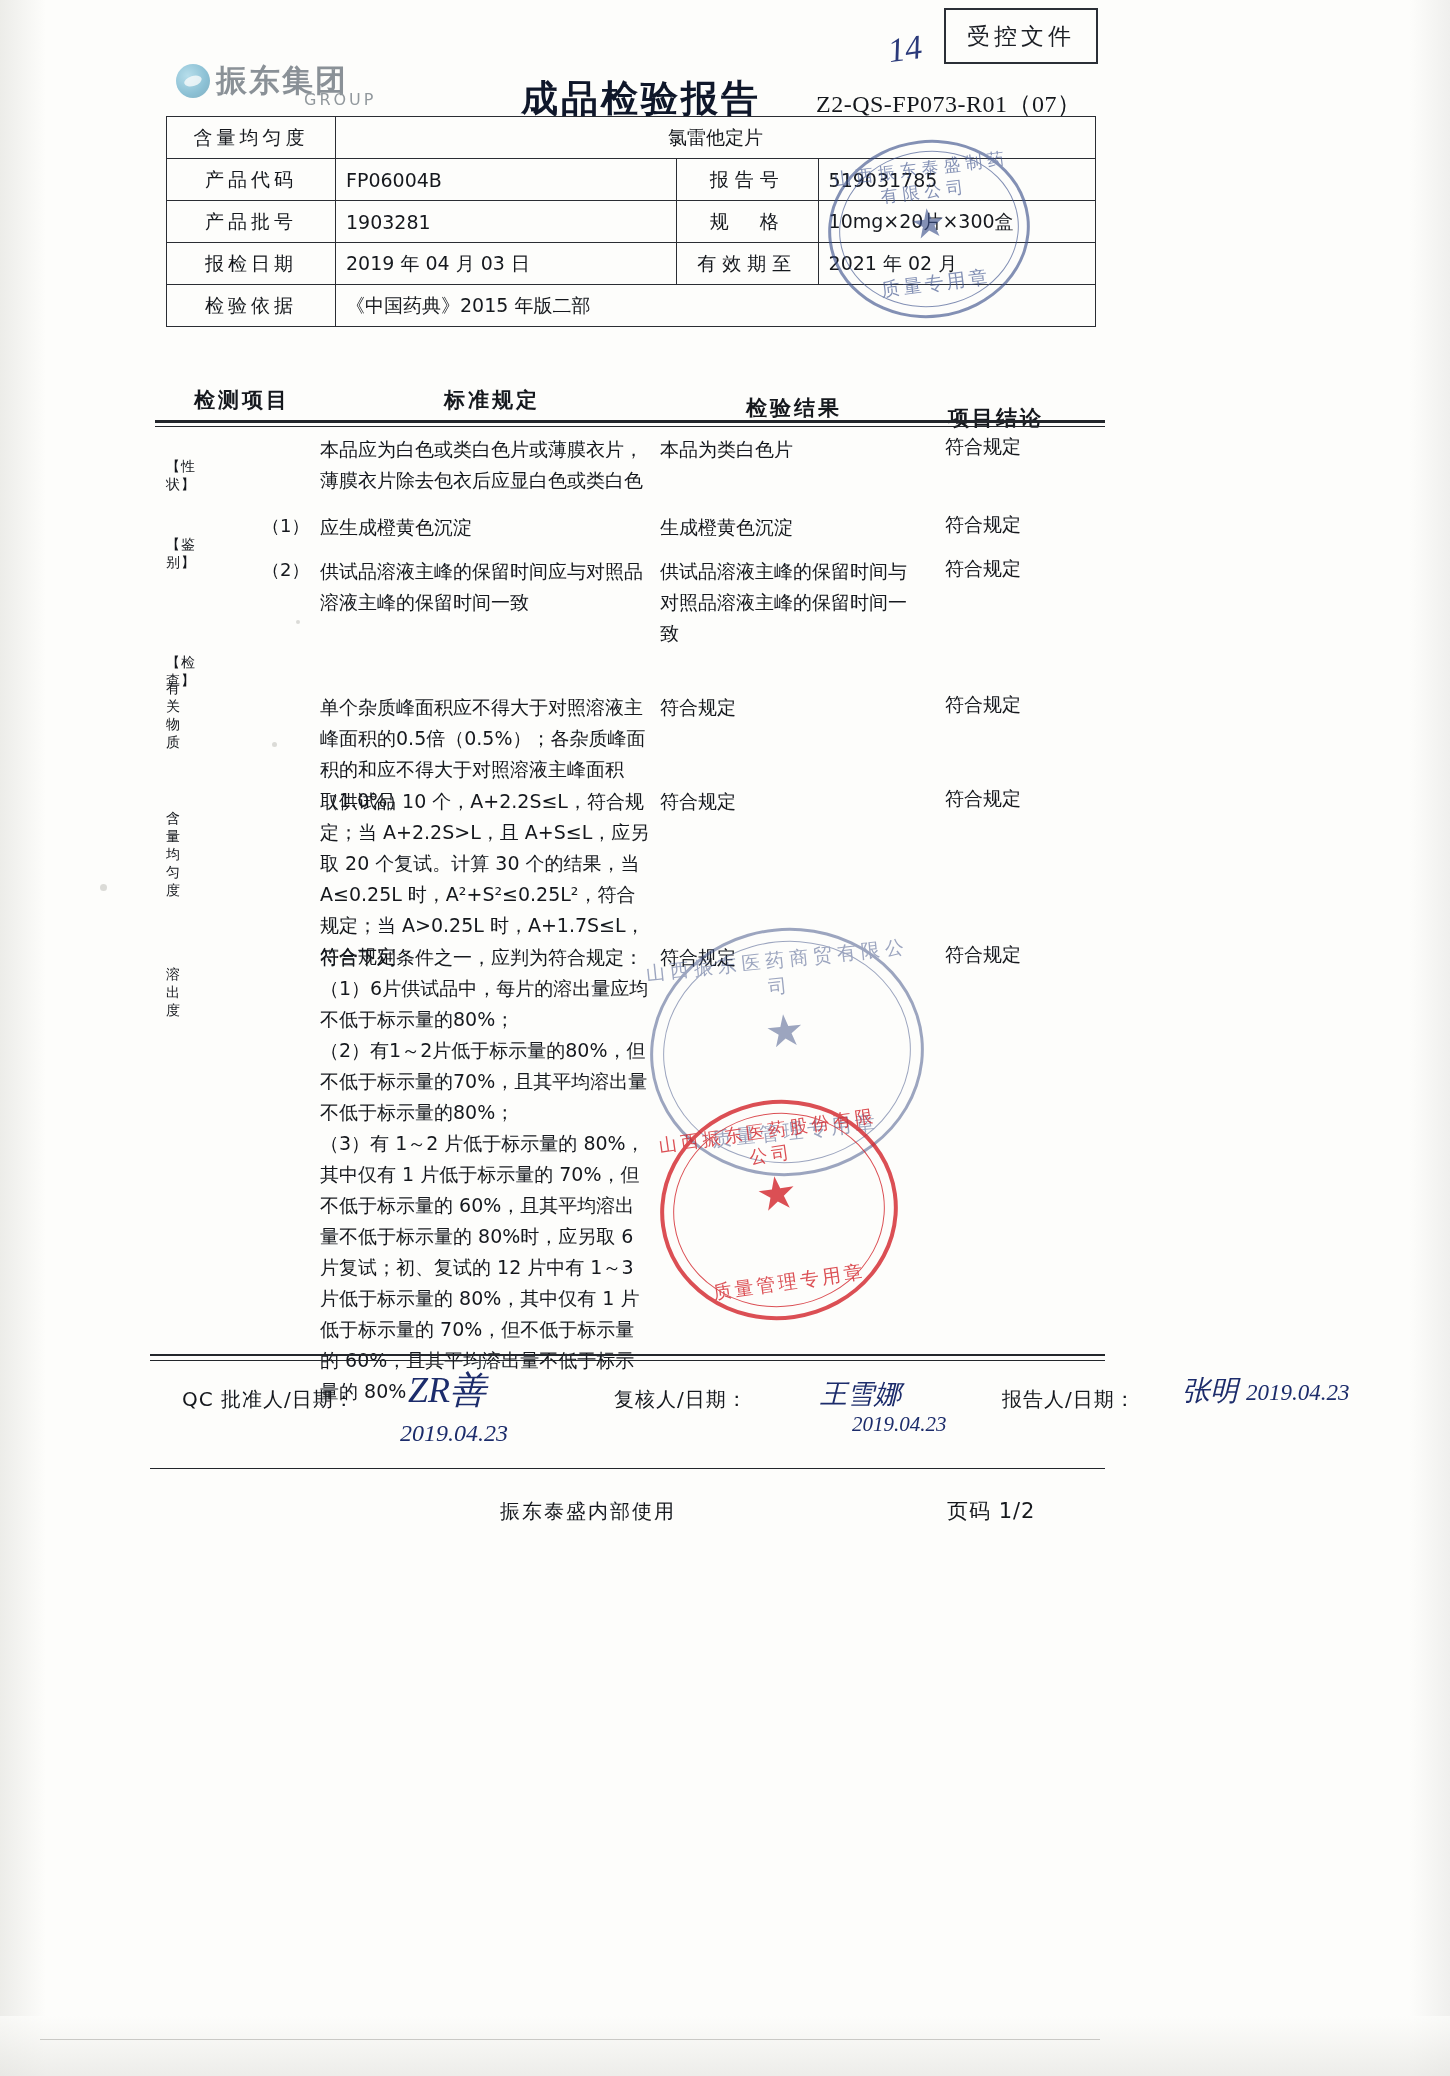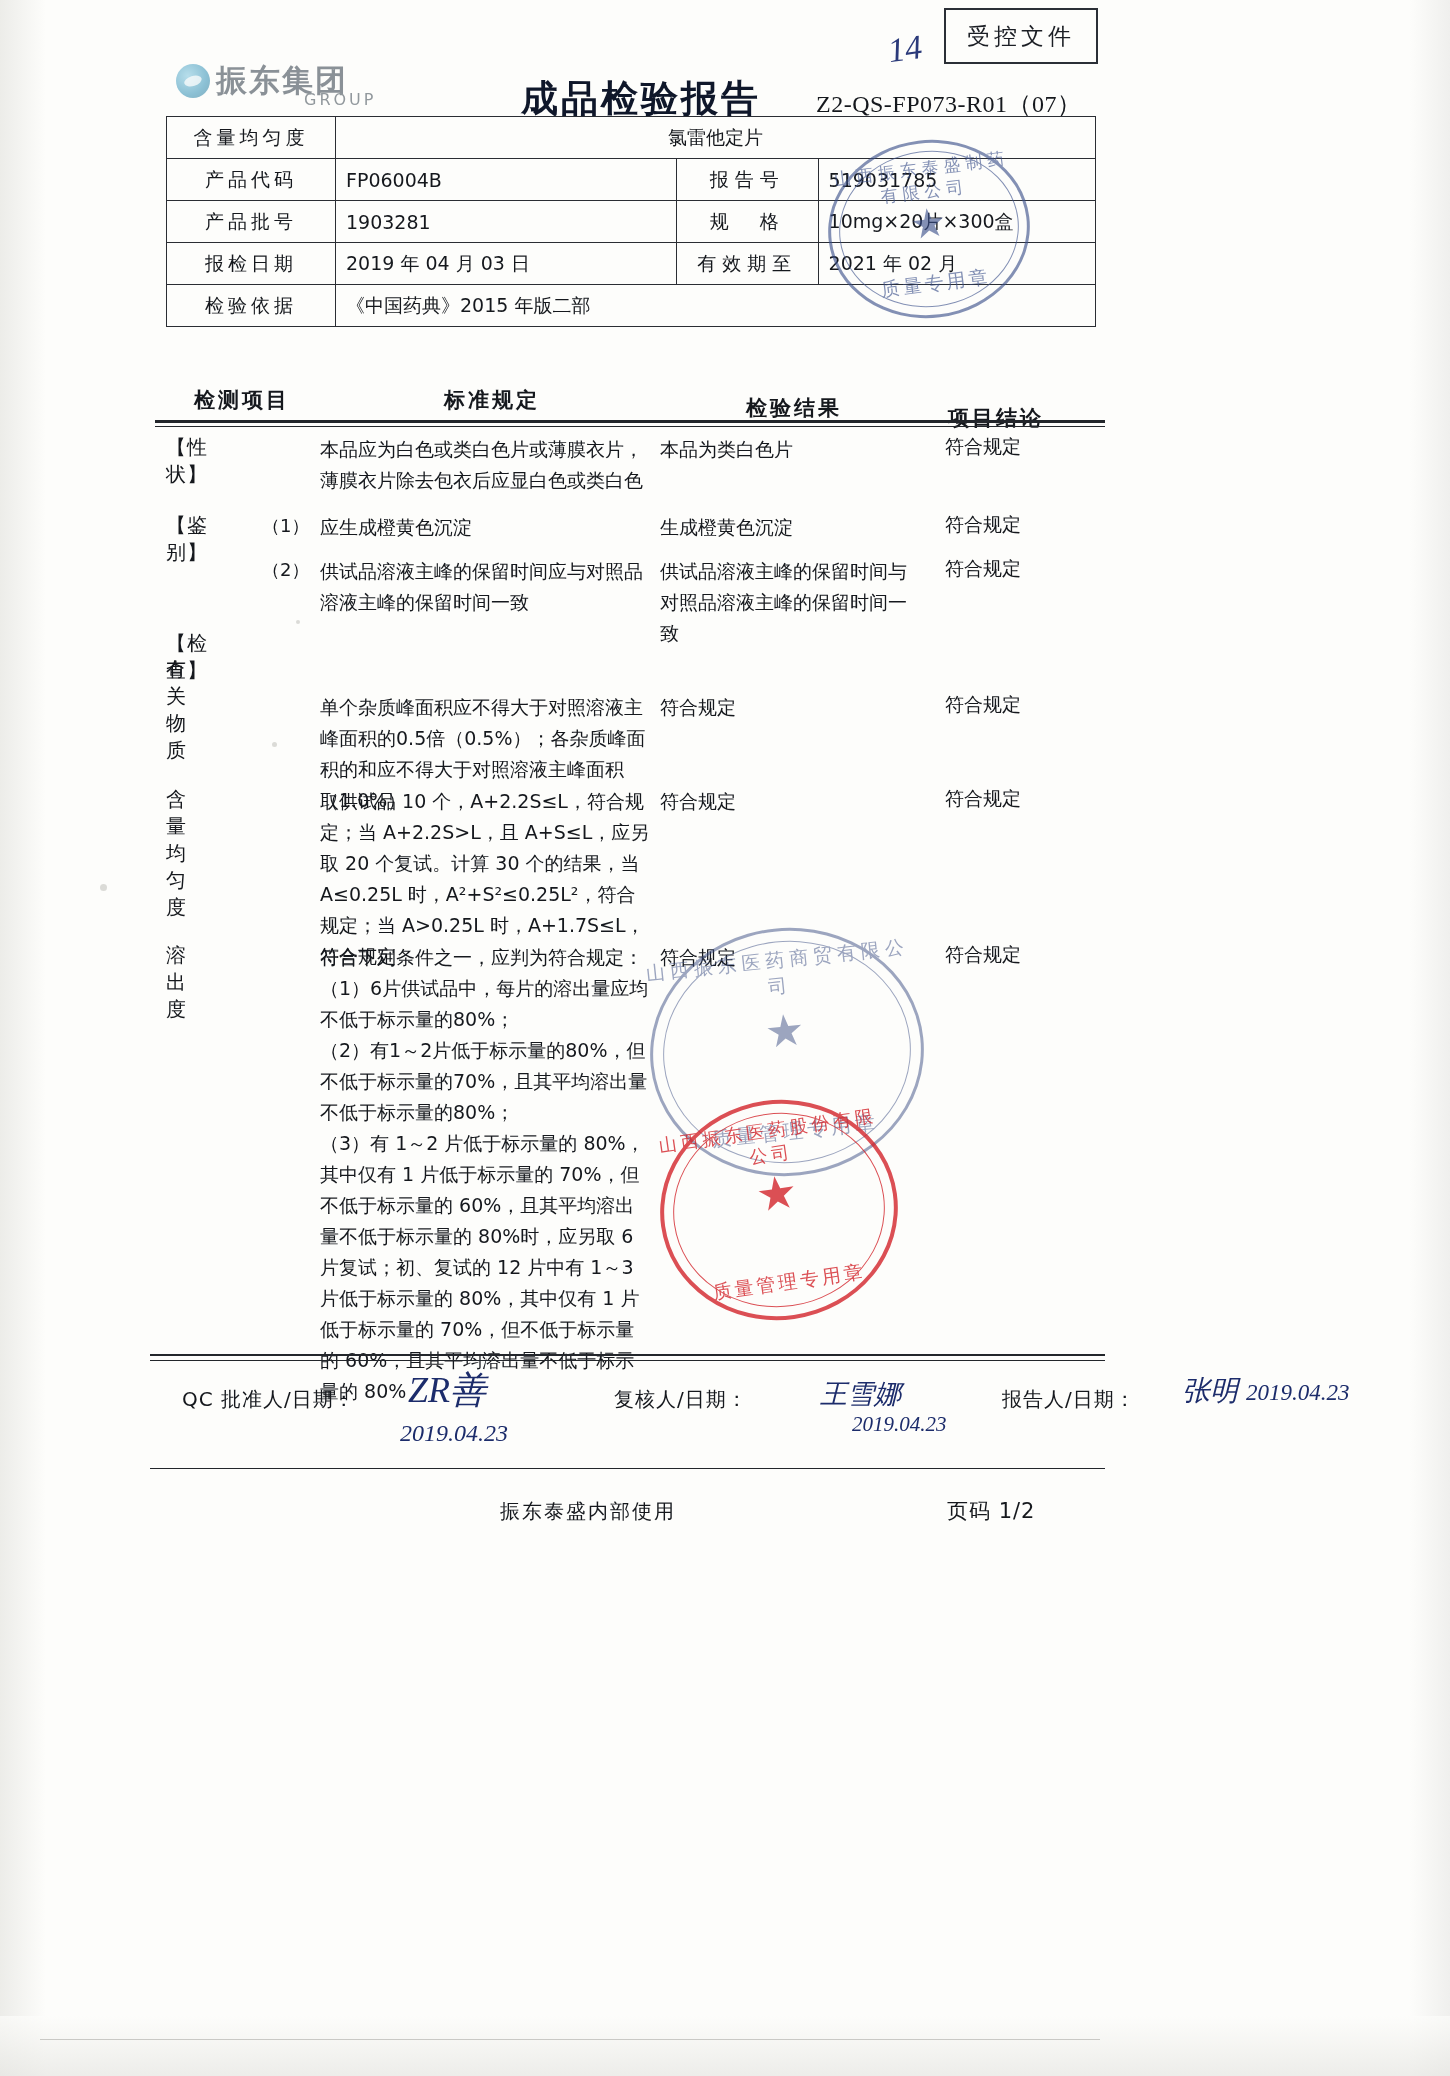--- a/index.html
+++ b/index.html
@@ -93,21 +93,21 @@
   .colhdr{position:absolute;left:166px;top:386px;width:930px;height:34px;}
   .colhdr div{position:absolute;font-size:21px;letter-spacing:3px;color:#15181d;font-weight:bold;}
   .hr-thick{position:absolute;left:155px;top:420px;width:950px;height:3px;background:#23262b;}
   .hr-thin{position:absolute;left:155px;top:426px;width:950px;height:1px;background:#23262b;}
   .hr-bottom1{position:absolute;left:150px;top:1354px;width:955px;height:2px;background:#23262b;}
   .hr-bottom2{position:absolute;left:150px;top:1360px;width:955px;height:1px;background:#23262b;}
   .hr-foot{position:absolute;left:150px;top:1468px;width:955px;height:1px;background:#23262b;}
 
   
   .row{position:absolute;}
-  .c-item{position:absolute;font-size:20px;color:#15181d;letter-spacing:1px;}
+  .c-item{position:absolute;font-size:14px;color:#15181d;letter-spacing:1px;margin-top:24px;}
   .c-spec{position:absolute;left:320px;width:330px;font-size:19px;line-height:31px;color:#15181d;}
   .c-res{position:absolute;left:660px;width:250px;font-size:19px;line-height:31px;color:#15181d;}
   .c-concl{position:absolute;left:945px;width:160px;font-size:19px;color:#15181d;}
   .idx{position:absolute;font-size:18px;color:#15181d;}
 
   
   .stamp-blue{
     position:absolute;left:828px;top:140px;width:196px;height:172px;
     border:3px solid #3a4f8a;border-radius:50%;
     opacity:.62;transform:rotate(-7deg);

